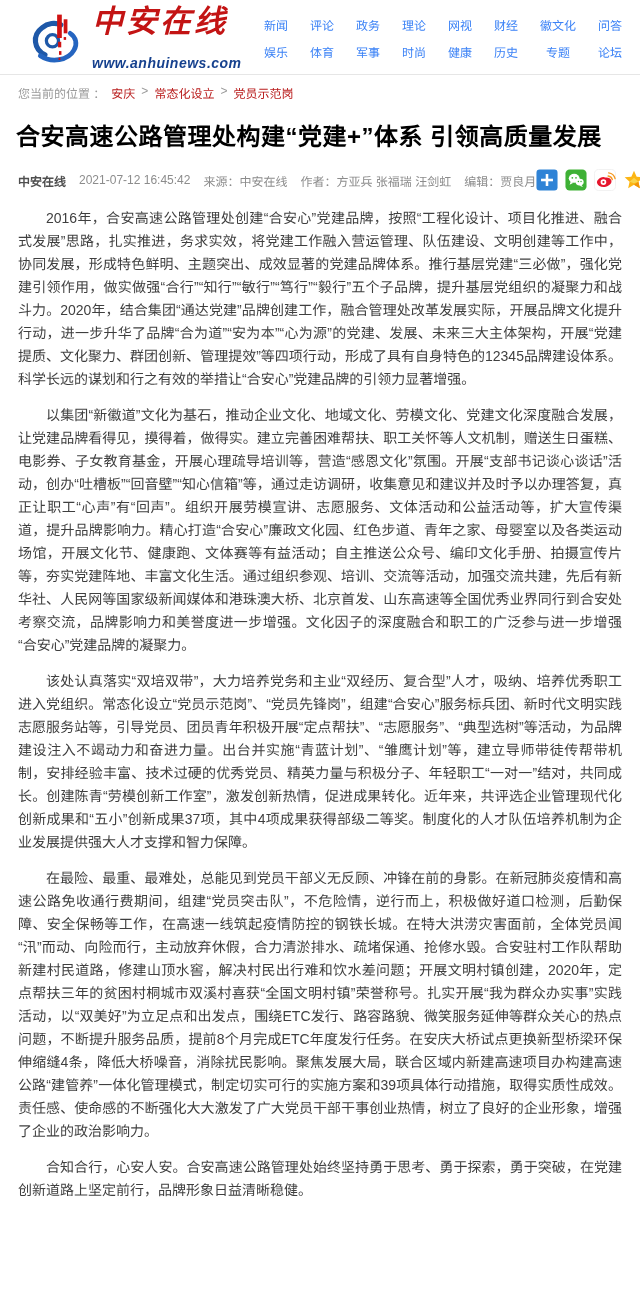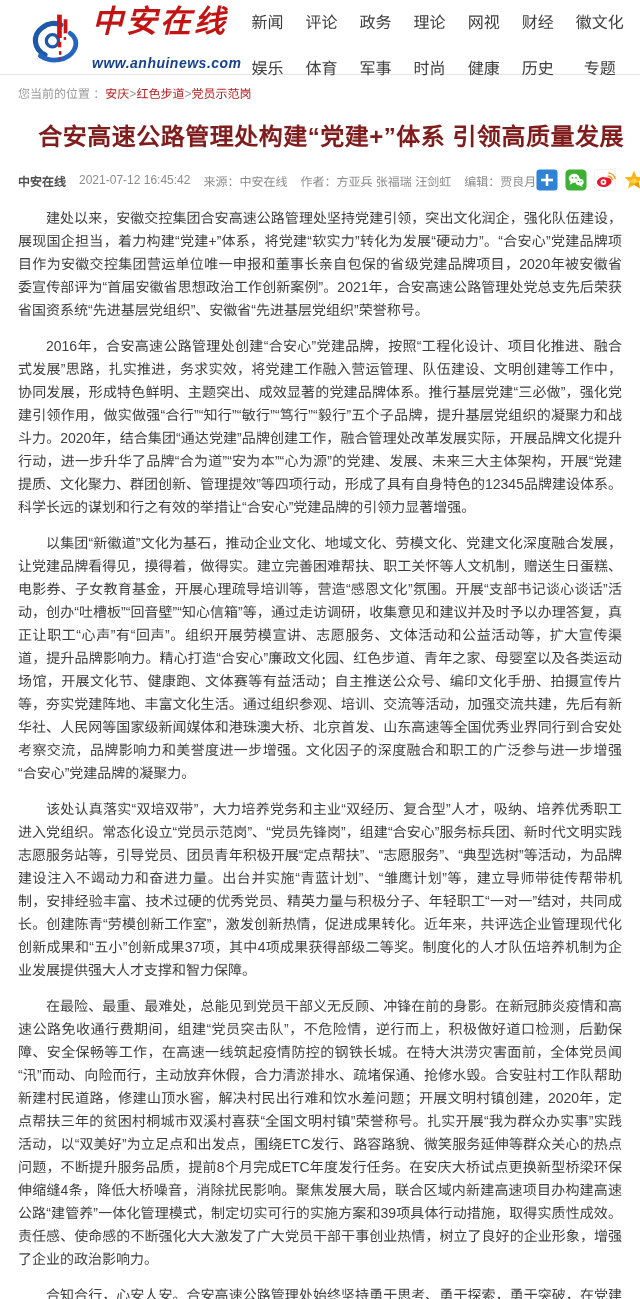--- a/index.html
+++ b/index.html
@@ -22,39 +22,38 @@
     color:#c31414; font-size:31px; font-weight:bold; font-style:italic;
     letter-spacing:3px; line-height:1; white-space:nowrap;
   }
   .logo-url {
     color:#16418e; font-size:14px; font-weight:bold; letter-spacing:0.5px;
     margin-top:18px; font-style:italic;
   }
   .main-nav { display:flex; gap:22px; margin-left:10px; }
   .nav-col { display:flex; flex-direction:column; gap:10px; align-items:center; }
   .nav-link {
-    font-size:16px; color:#404040; text-decoration:none; white-space:nowrap;
+    font-size:12px; color:#3b82f6; text-decoration:none; white-space:nowrap;
     cursor:pointer;
-    margin-top:12px;
   }
 
   .divider { height:1px; background:#e6e6e6; width:100%; }
 
   
   .breadcrumb {
     padding:9px 18px 8px; font-size:12px; color:#9a9a9a;
-    display:flex; align-items:flex-end; gap:0;
+    display:flex; align-items:flex-start; gap:6px;
   }
   .crumb-link { color:#b91c1c; text-decoration:none; cursor:pointer; }
   .crumb-sep { color:#9a9a9a; }
 
   
   .article-title {
-    margin:12px 16px 0; font-size:24px; line-height:1.35; color:#7f1d1d;
-    font-weight:bold; text-align:right; letter-spacing:0.5px;
+    margin:12px 16px 0; font-size:24px; line-height:1.35; color:#000000;
+    font-weight:bold; text-align:left; letter-spacing:0.5px;
   }
   .meta-row {
     display:flex; justify-content:space-between; align-items:center;
     padding:16px 18px 4px; font-size:12px; color:#8c8c8c;
   }
   .meta-left { display:flex; flex-wrap:nowrap; gap:13px; align-items:center; white-space:nowrap; }
   .meta-site { color:#4f4f4f; font-weight:bold; }
   .share-bar { display:flex; gap:7px; align-items:center; }
   .share-icon { width:22px; height:22px; display:block; cursor:pointer; }
 
@@ -125,21 +124,21 @@
       </div>
     </nav>
   </header>
 
   <div class="divider"></div>
 
   <div class="breadcrumb">
     <span>您当前的位置 ：</span>
     <a class="crumb-link">安庆</a>
     <span class="crumb-sep">&gt;</span>
-    <a class="crumb-link">红色步道</a>
+    <a class="crumb-link">常态化设立</a>
     <span class="crumb-sep">&gt;</span>
     <a class="crumb-link">党员示范岗</a>
   </div>
 
   <h1 class="article-title">合安高速公路管理处构建“党建+”体系 引领高质量发展</h1>
 
   <div class="meta-row">
     <div class="meta-left">
       <span class="meta-site">中安在线</span>
       <span>2021-07-12 16:45:42</span>
@@ -174,21 +173,20 @@
       </svg>
       <svg class="share-icon" viewBox="0 0 24 24" xmlns="http://www.w3.org/2000/svg">
         <polygon points="12,1.8 14.9,8.4 22.2,9.1 16.8,13.9 18.4,21.1 12,17.3 5.6,21.1 7.2,13.9 1.8,9.1 9.1,8.4" fill="#fcb514"></polygon>
         <polygon points="12,17.3 18.4,21.1 16.8,13.9" fill="#f29307"></polygon>
         <polygon points="7.2,13.9 12,9.5 16.8,13.9 12,15.6" fill="#f9d44c"></polygon>
       </svg>
     </div>
   </div>
 
   <article class="article-body">
-    <p>建处以来，安徽交控集团合安高速公路管理处坚持党建引领，突出文化润企，强化队伍建设，展现国企担当，着力构建“党建+”体系，将党建“软实力”转化为发展“硬动力”。“合安心”党建品牌项目作为安徽交控集团营运单位唯一申报和董事长亲自包保的省级党建品牌项目，2020年被安徽省委宣传部评为“首届安徽省思想政治工作创新案例”。2021年，合安高速公路管理处党总支先后荣获省国资系统“先进基层党组织”、安徽省“先进基层党组织”荣誉称号。</p>
     <p>2016年，合安高速公路管理处创建“合安心”党建品牌，按照“工程化设计、项目化推进、融合式发展”思路，扎实推进，务求实效，将党建工作融入营运管理、队伍建设、文明创建等工作中，协同发展，形成特色鲜明、主题突出、成效显著的党建品牌体系。推行基层党建“三必做”，强化党建引领作用，做实做强“合行”“知行”“敏行”“笃行”“毅行”五个子品牌，提升基层党组织的凝聚力和战斗力。2020年，结合集团“通达党建”品牌创建工作，融合管理处改革发展实际，开展品牌文化提升行动，进一步升华了品牌“合为道”“安为本”“心为源”的党建、发展、未来三大主体架构，开展“党建提质、文化聚力、群团创新、管理提效”等四项行动，形成了具有自身特色的12345品牌建设体系。科学长远的谋划和行之有效的举措让“合安心”党建品牌的引领力显著增强。</p>
     <p>以集团“新徽道”文化为基石，推动企业文化、地域文化、劳模文化、党建文化深度融合发展，让党建品牌看得见，摸得着，做得实。建立完善困难帮扶、职工关怀等人文机制，赠送生日蛋糕、电影券、子女教育基金，开展心理疏导培训等，营造“感恩文化”氛围。开展“支部书记谈心谈话”活动，创办“吐槽板”“回音壁”“知心信箱”等，通过走访调研，收集意见和建议并及时予以办理答复，真正让职工“心声”有“回声”。组织开展劳模宣讲、志愿服务、文体活动和公益活动等，扩大宣传渠道，提升品牌影响力。精心打造“合安心”廉政文化园、红色步道、青年之家、母婴室以及各类运动场馆，开展文化节、健康跑、文体赛等有益活动；自主推送公众号、编印文化手册、拍摄宣传片等，夯实党建阵地、丰富文化生活。通过组织参观、培训、交流等活动，加强交流共建，先后有新华社、人民网等国家级新闻媒体和港珠澳大桥、北京首发、山东高速等全国优秀业界同行到合安处考察交流，品牌影响力和美誉度进一步增强。文化因子的深度融合和职工的广泛参与进一步增强“合安心”党建品牌的凝聚力。</p>
     <p>该处认真落实“双培双带”，大力培养党务和主业“双经历、复合型”人才，吸纳、培养优秀职工进入党组织。常态化设立“党员示范岗”、“党员先锋岗”，组建“合安心”服务标兵团、新时代文明实践志愿服务站等，引导党员、团员青年积极开展“定点帮扶”、“志愿服务”、“典型选树”等活动，为品牌建设注入不竭动力和奋进力量。出台并实施“青蓝计划”、“雏鹰计划”等，建立导师带徒传帮带机制，安排经验丰富、技术过硬的优秀党员、精英力量与积极分子、年轻职工“一对一”结对，共同成长。创建陈青“劳模创新工作室”，激发创新热情，促进成果转化。近年来，共评选企业管理现代化创新成果和“五小”创新成果37项，其中4项成果获得部级二等奖。制度化的人才队伍培养机制为企业发展提供强大人才支撑和智力保障。</p>
     <p>在最险、最重、最难处，总能见到党员干部义无反顾、冲锋在前的身影。在新冠肺炎疫情和高速公路免收通行费期间，组建“党员突击队”，不危险情，逆行而上，积极做好道口检测，后勤保障、安全保畅等工作，在高速一线筑起疫情防控的钢铁长城。在特大洪涝灾害面前，全体党员闻“汛”而动、向险而行，主动放弃休假，合力清淤排水、疏堵保通、抢修水毁。合安驻村工作队帮助新建村民道路，修建山顶水窖，解决村民出行难和饮水差问题；开展文明村镇创建，2020年，定点帮扶三年的贫困村桐城市双溪村喜获“全国文明村镇”荣誉称号。扎实开展“我为群众办实事”实践活动，以“双美好”为立足点和出发点，围绕ETC发行、路容路貌、微笑服务延伸等群众关心的热点问题，不断提升服务品质，提前8个月完成ETC年度发行任务。在安庆大桥试点更换新型桥梁环保伸缩缝4条，降低大桥噪音，消除扰民影响。聚焦发展大局，联合区域内新建高速项目办构建高速公路“建管养”一体化管理模式，制定切实可行的实施方案和39项具体行动措施，取得实质性成效。责任感、使命感的不断强化大大激发了广大党员干部干事创业热情，树立了良好的企业形象，增强了企业的政治影响力。</p>
     <p>合知合行，心安人安。合安高速公路管理处始终坚持勇于思考、勇于探索，勇于突破，在党建创新道路上坚定前行，品牌形象日益清晰稳健。</p>
   </article>
 
 </div>
 
 </body></html>

